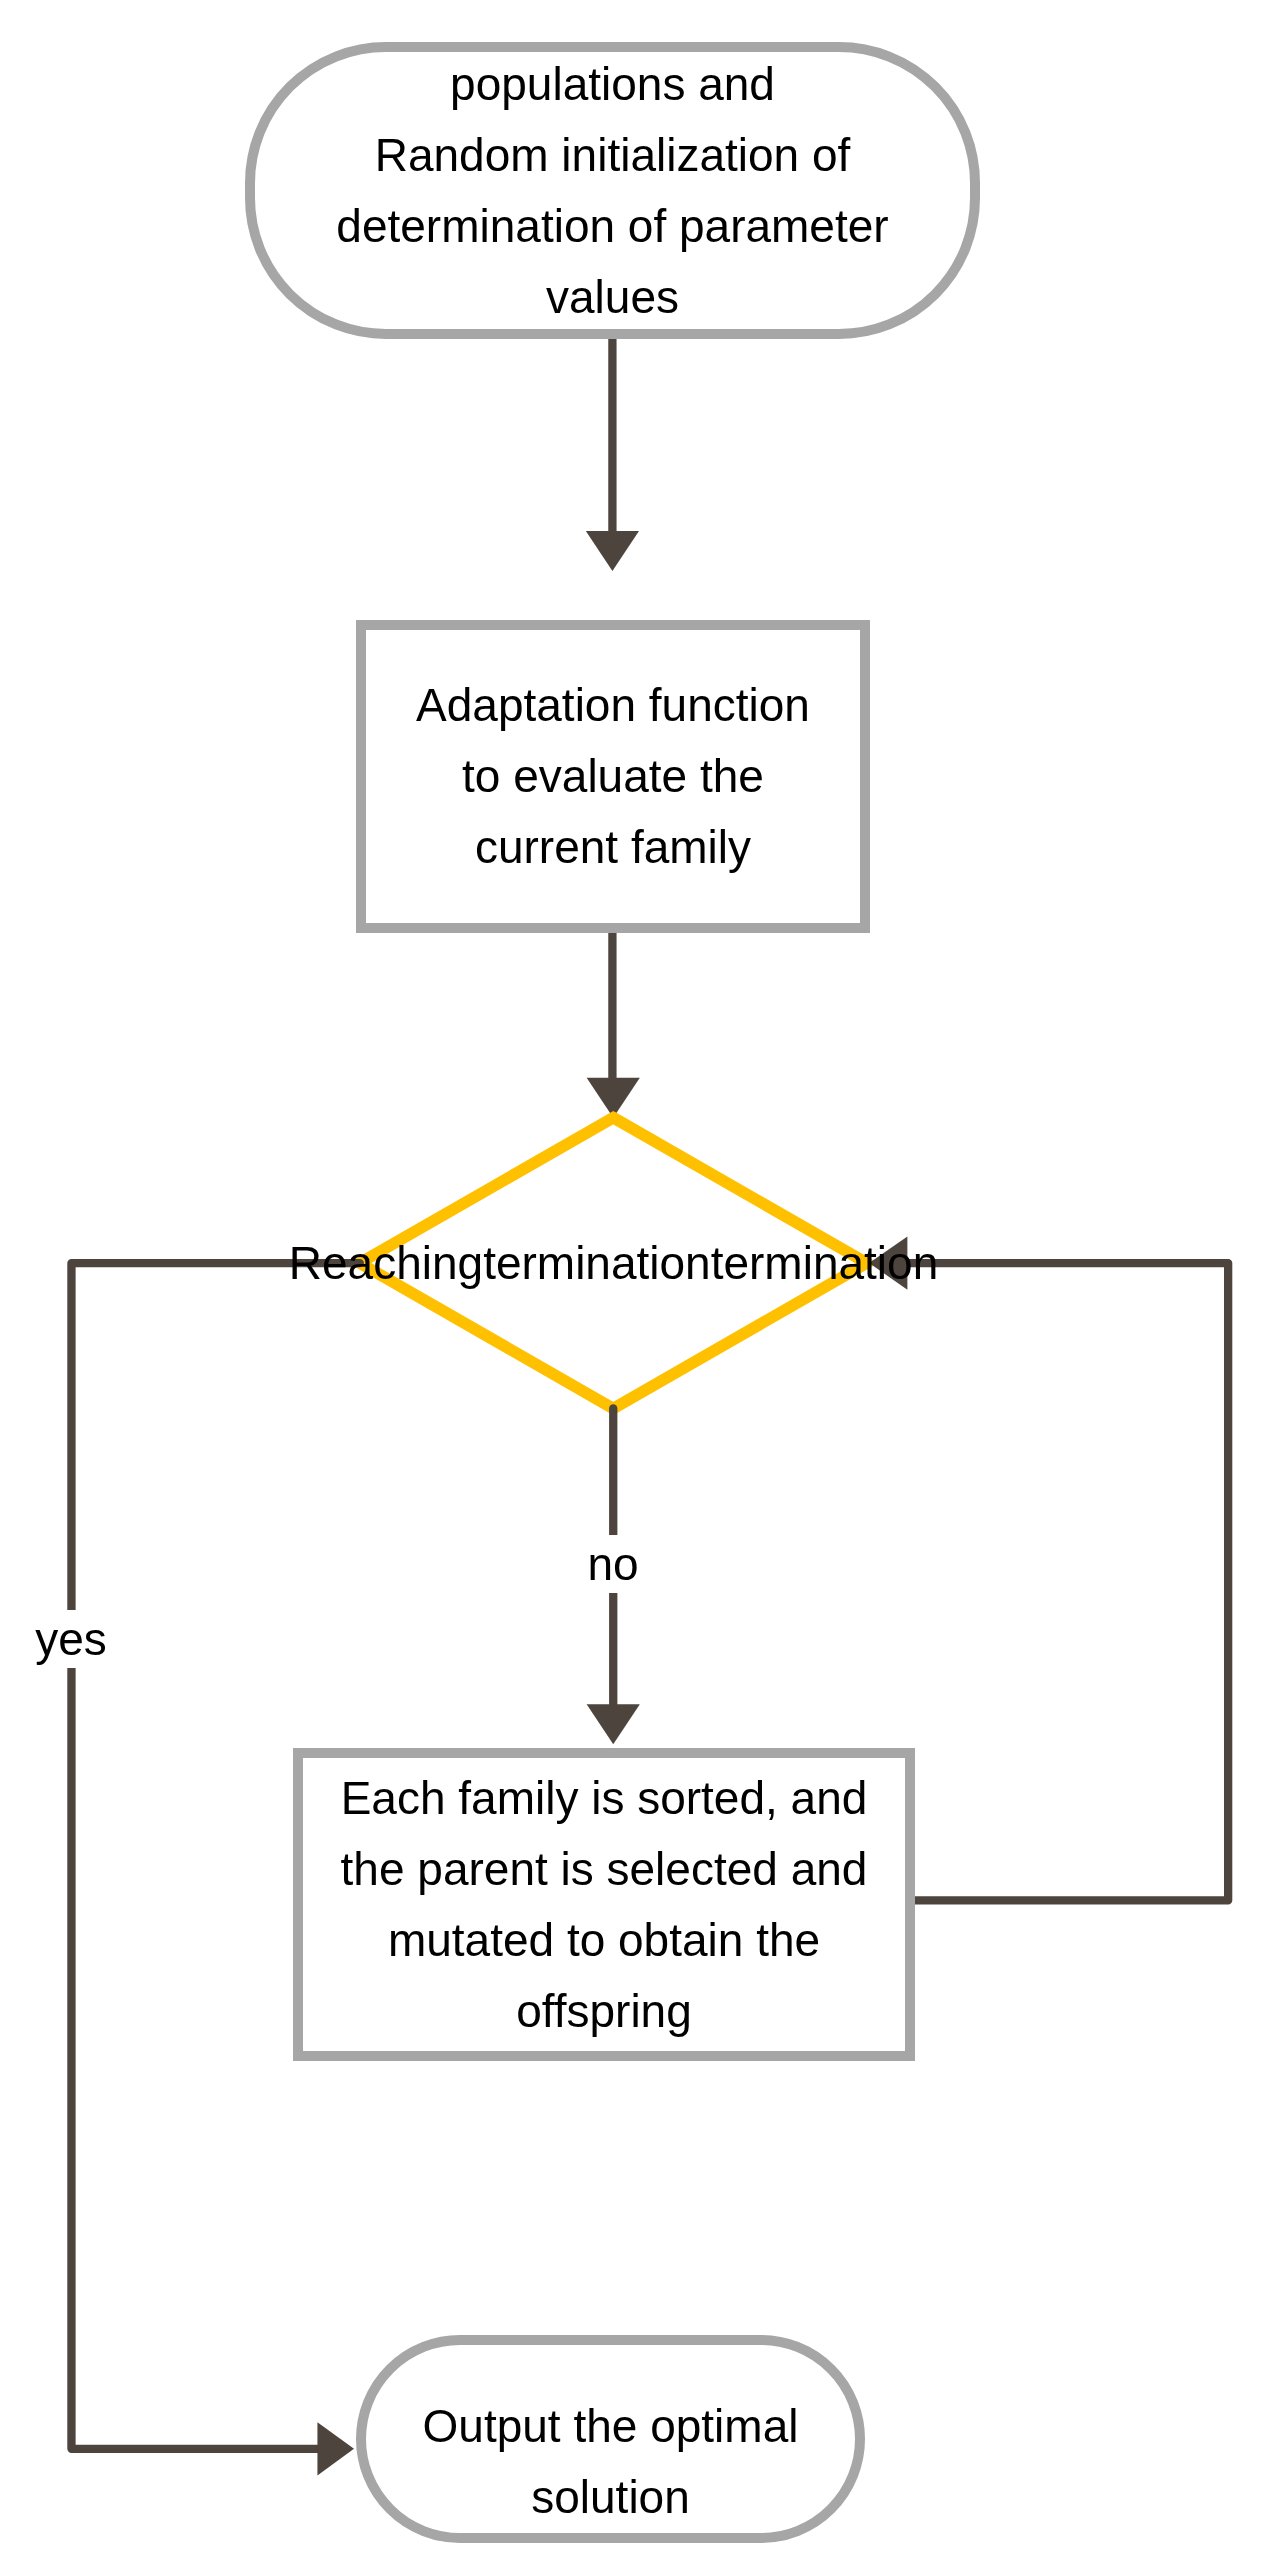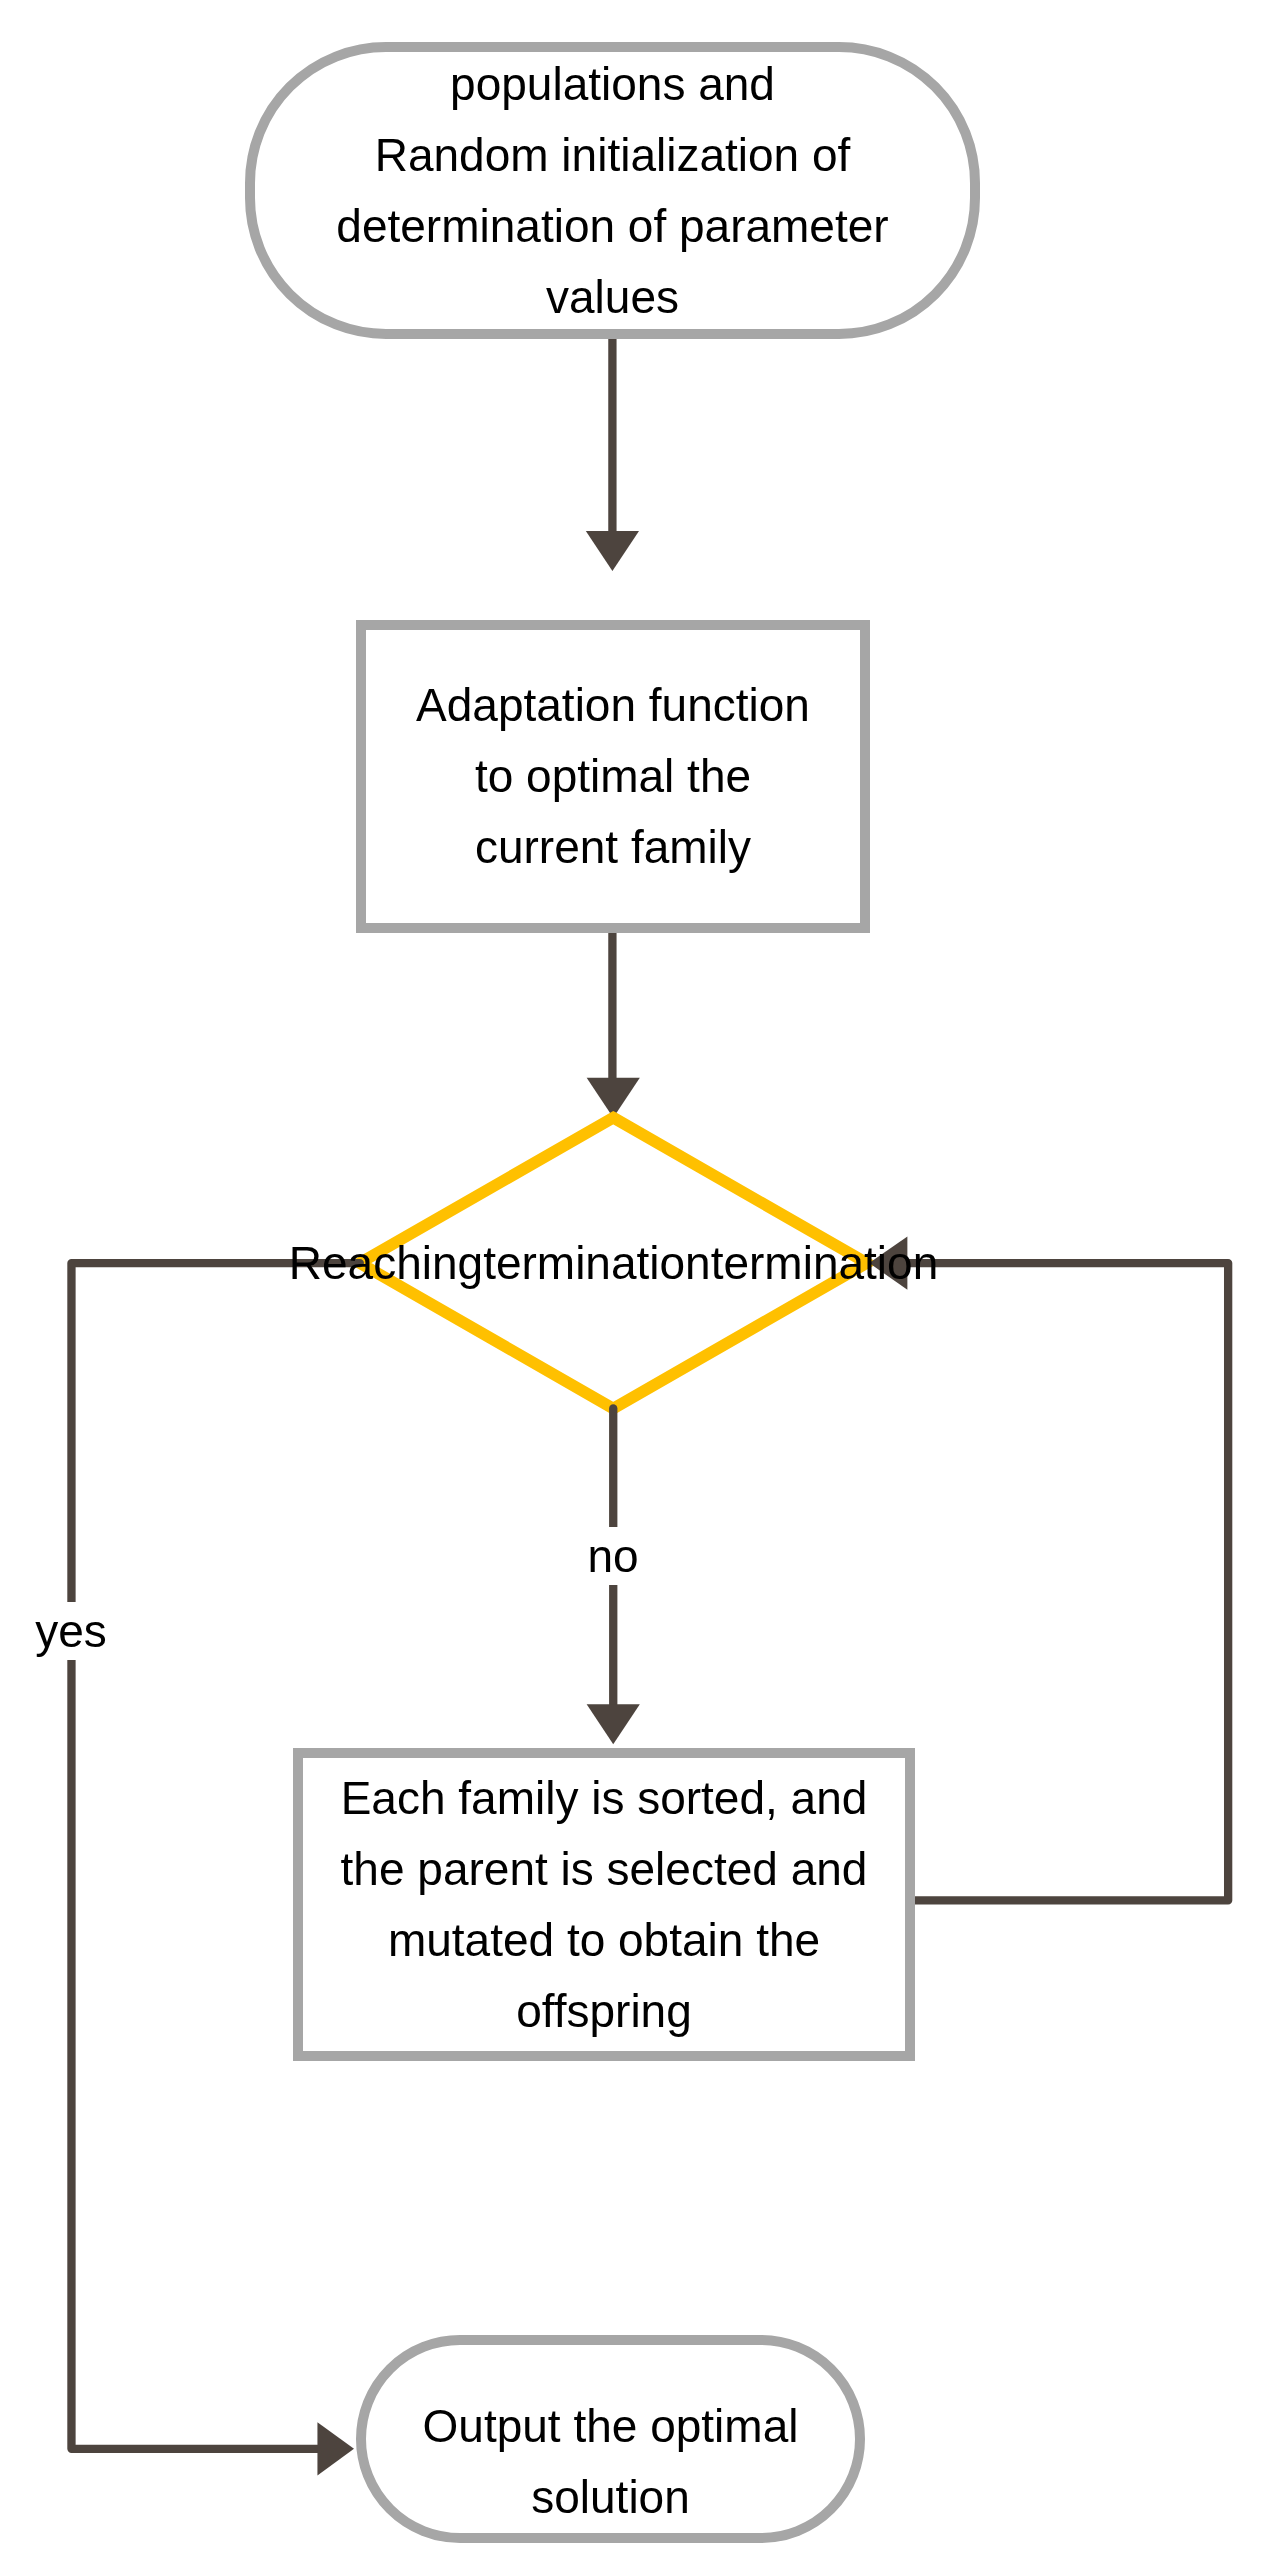--- a/index.html
+++ b/index.html
@@ -66,20 +66,21 @@
   #node-offspring { left: 293px; top: 1748px; width: 622px; height: 313px; }
   #node-output { left: 356px; top: 2335px; width: 509px; height: 208px; border-radius: 104px; justify-content: flex-end; }
   .edge-label {
     position: absolute;
     transform: translateX(-50%);
     background: var(--background);
     font-size: 46px;
     line-height: 55px;
     padding: 1.7px 11.6px;
     white-space: nowrap;
+    margin-top: 8px;
   }
   #label-no  { left: 613px; top: 1527px; }
   #label-yes { left: 71px;  top: 1602px; }
 </style>
 </head>
 <body>
 
 <div id="canvas">
 
   <svg id="connector-layer" viewBox="0 0 1538 3100" xmlns="http://www.w3.org/2000/svg">
@@ -104,21 +105,21 @@
 
   <div id="node-start" class="node terminator">
     <span class="line">populations and</span>
     <span class="line">Random initialization of</span>
     <span class="line">determination of parameter</span>
     <span class="line">values</span>
   </div>
 
   <div id="node-evaluate" class="node process">
     <span class="line">Adaptation function</span>
-    <span class="line">to optimal the</span>
+    <span class="line">to evaluate the</span>
     <span class="line">current family</span>
   </div>
 
   <div id="node-decision-text">
     <span class="line">Reaching</span>
     <span class="line">termination</span>
     <span class="line">termination</span>
   </div>
 
   <div id="node-offspring" class="node process">

